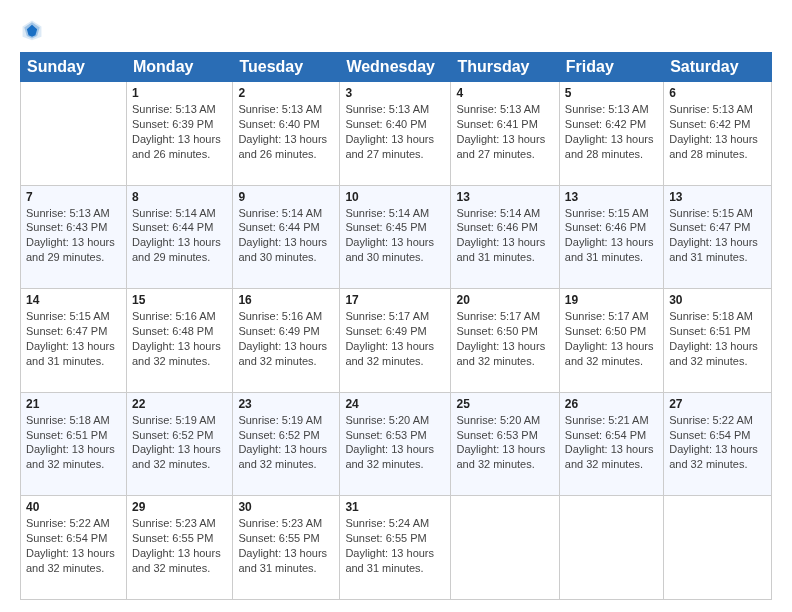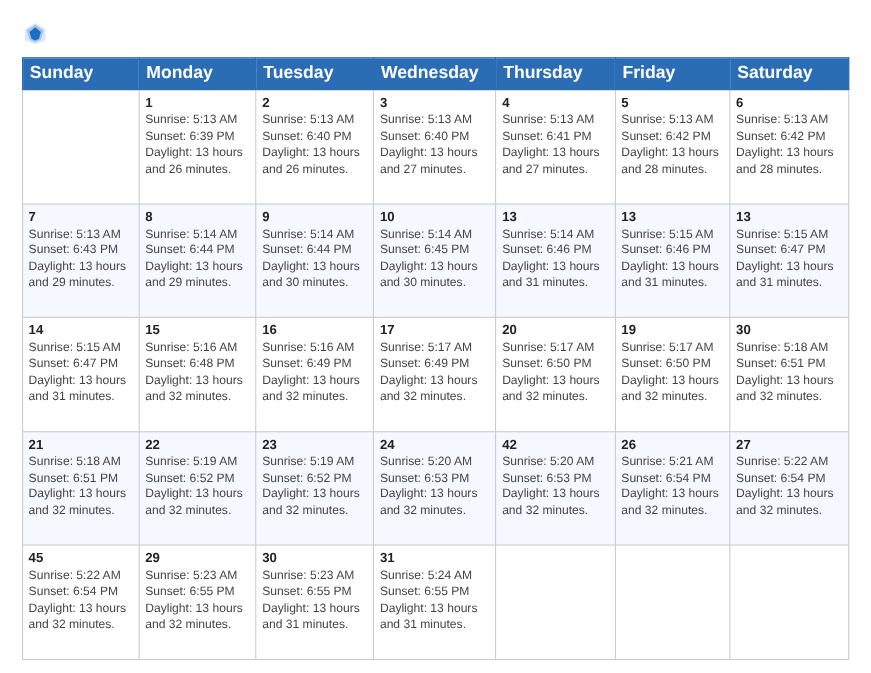--- a/index.html
+++ b/index.html
@@ -225,35 +225,35 @@
           </td>
           <td>
             <div class="day-number">23</div>
             <div class="day-info">Sunrise: 5:19 AM<br>Sunset: 6:52 PM<br>Daylight: 13 hours and 32 minutes.</div>
           </td>
           <td>
             <div class="day-number">24</div>
             <div class="day-info">Sunrise: 5:20 AM<br>Sunset: 6:53 PM<br>Daylight: 13 hours and 32 minutes.</div>
           </td>
           <td>
-            <div class="day-number">42</div>
+            <div class="day-number">25</div>
             <div class="day-info">Sunrise: 5:20 AM<br>Sunset: 6:53 PM<br>Daylight: 13 hours and 32 minutes.</div>
           </td>
           <td>
             <div class="day-number">26</div>
             <div class="day-info">Sunrise: 5:21 AM<br>Sunset: 6:54 PM<br>Daylight: 13 hours and 32 minutes.</div>
           </td>
           <td>
             <div class="day-number">27</div>
             <div class="day-info">Sunrise: 5:22 AM<br>Sunset: 6:54 PM<br>Daylight: 13 hours and 32 minutes.</div>
           </td>
         </tr>
         <tr>
           <td>
-            <div class="day-number">45</div>
+            <div class="day-number">40</div>
             <div class="day-info">Sunrise: 5:22 AM<br>Sunset: 6:54 PM<br>Daylight: 13 hours and 32 minutes.</div>
           </td>
           <td>
             <div class="day-number">29</div>
             <div class="day-info">Sunrise: 5:23 AM<br>Sunset: 6:55 PM<br>Daylight: 13 hours and 32 minutes.</div>
           </td>
           <td>
             <div class="day-number">30</div>
             <div class="day-info">Sunrise: 5:23 AM<br>Sunset: 6:55 PM<br>Daylight: 13 hours and 31 minutes.</div>
           </td>

